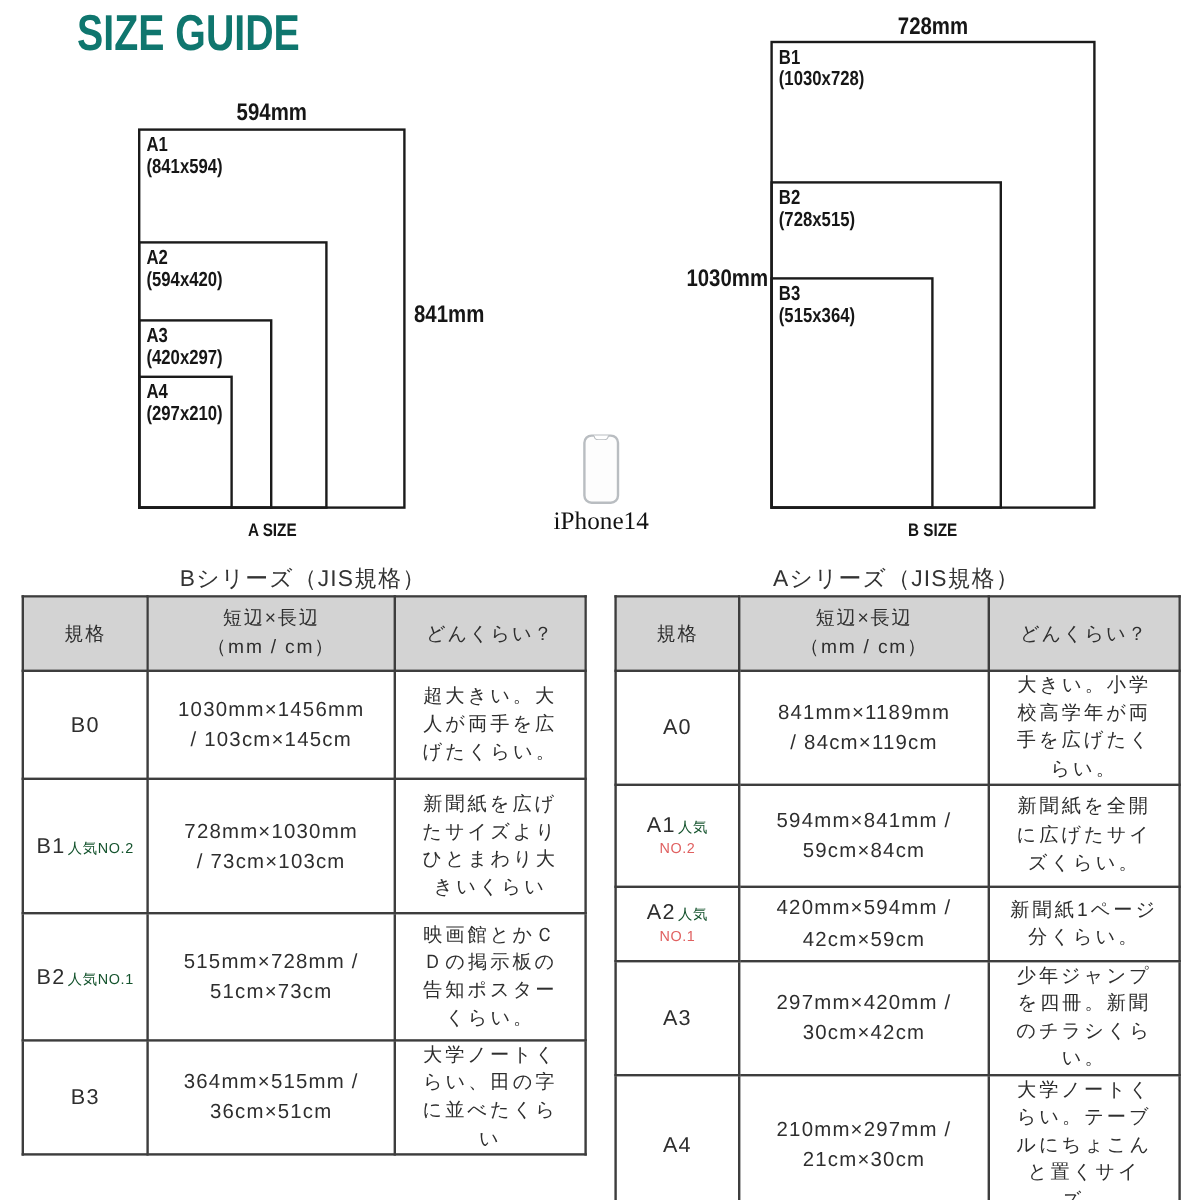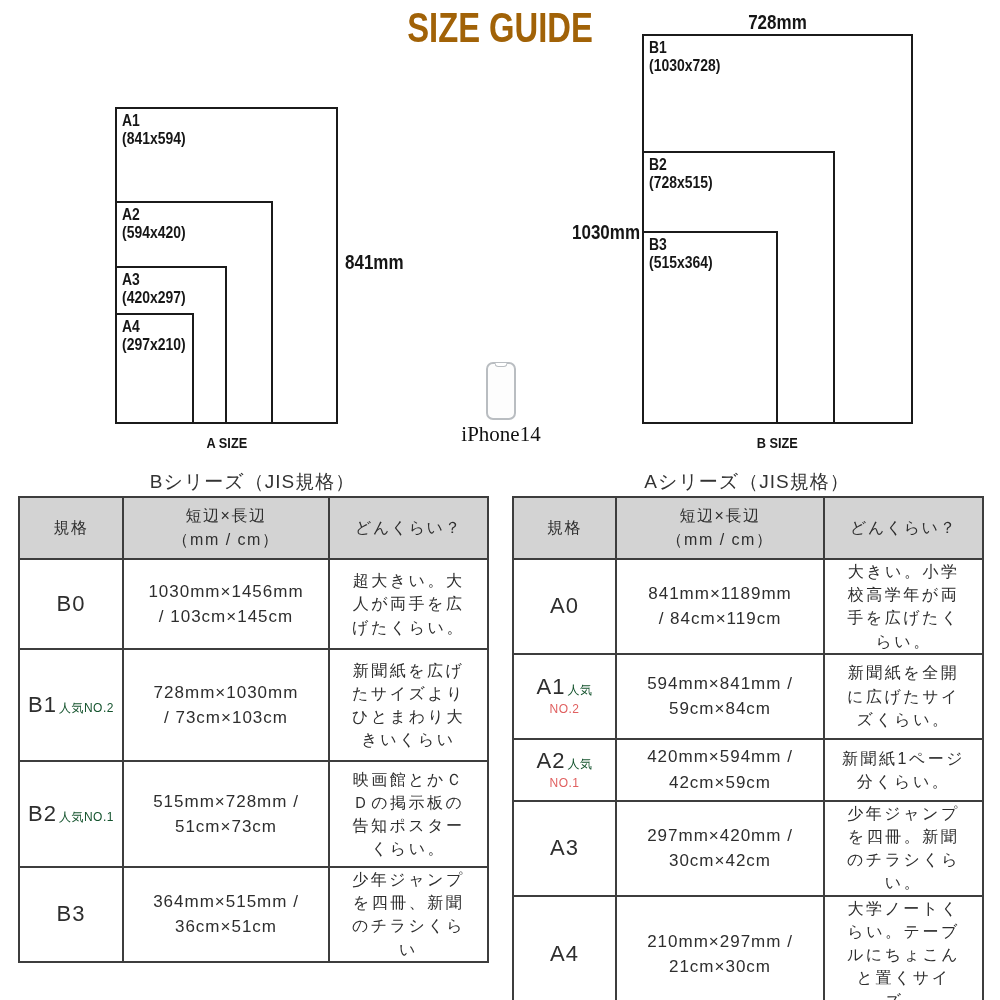--- a/index.html
+++ b/index.html
@@ -11,23 +11,24 @@
     background: #ffffff;
     overflow: hidden;
     font-family: "Liberation Sans", sans-serif;
     color: #1c1c1c;
   }
 
   
   .main-title {
     position: absolute;
     top: 4px; left: 0; width: 1000px;
-    text-align: center;
+    text-align: left;
     font-size: 42px; font-weight: 900; letter-spacing: 0px;
-    color: #a16207;
+    color: #0f766e;
+    padding-left: 38px;
   }
   .main-title .squish { display: inline-block; transform: scaleX(0.78); transform-origin: center; }
 
   
   .paper-rect { position: absolute; border: 2px solid #1b1b1b; background: transparent; }
   .rect-label {
     position: absolute; top: 3px; left: 5px;
     font-weight: bold; font-size: 17px; line-height: 1.08;
     transform: scaleX(0.82); transform-origin: left top;
     white-space: nowrap; color: #161616;
@@ -74,37 +75,40 @@
     border-collapse: collapse; table-layout: fixed; width: 100%;
     background: #fff;
   }
   table.size-table td, table.size-table th {
     border: 2px solid #3d3d3d; text-align: center; vertical-align: middle;
     color: #2e2e2e; overflow: hidden;
   }
   th.hdr { background: #d3d3d3; font-weight: normal; font-size: 16px; letter-spacing: 1.5px; }
   .hdr-line { line-height: 1.5; }
   td.size-cell { font-size: 18px; letter-spacing: 1px; }
-  .size-name { font-size: 22px; }
+  .size-name { font-size: 18px; }
   .badge { font-size: 12px; color: #14532d; letter-spacing: 0.5px; margin-left: 2px; }
   .badge:empty { display: none; }
   .badge2 { font-size: 12px; color: #e06060; letter-spacing: 0.5px; line-height: 1.5; }
   .badge2:empty { display: none; }
   td.dims-cell { font-size: 17px; letter-spacing: 1px; line-height: 1.5; padding: 0 6px; }
   td.desc-cell { font-size: 16px; letter-spacing: 2.5px; line-height: 1.45; padding: 0 16px; }
 </style>
 </head>
 <body>
 
 <div class="page">
 
   <div class="main-title">
     <span class="squish">SIZE GUIDE</span>
   </div>
 
+  <div class="dim-label dim-top" style="left:115px; top:83px; width:223px;">
+    <span class="squish">594mm</span>
+  </div>
 
   <div class="paper-rect" style="left:115px; top:107px; width:223px; height:317px;">
     <div class="rect-label">
       <div>A1</div>
       <div>(841x594)</div>
     </div>
   </div>
   <div class="paper-rect" style="left:115px; top:201px; width:158px; height:223px;">
     <div class="rect-label">
       <div>A2</div>
@@ -206,21 +210,21 @@
               <div>51cm×73cm</div>
             </td>
         <td class="desc-cell">映画館とかＣＤの掲示板の告知ポスターくらい。</td>
       </tr>
       <tr style="height:87px;">
         <td class="size-cell"><span class="size-name">B3</span></td>
         <td class="dims-cell">
               <div>364mm×515mm /</div>
               <div>36cm×51cm</div>
             </td>
-        <td class="desc-cell">少年ジャンプを四冊、新聞のチラシくらい</td>
+        <td class="desc-cell">大学ノートくらい、田の字に並べたくらい</td>
       </tr>
     </tbody>
       </table>
   </div>
 
   <div class="table-block" style="left:512px; top:469px; width:470px;">
     <div class="table-title">Aシリーズ（JIS規格）</div>
     <table class="size-table">
       <colgroup>
           <col style="width:103px">

